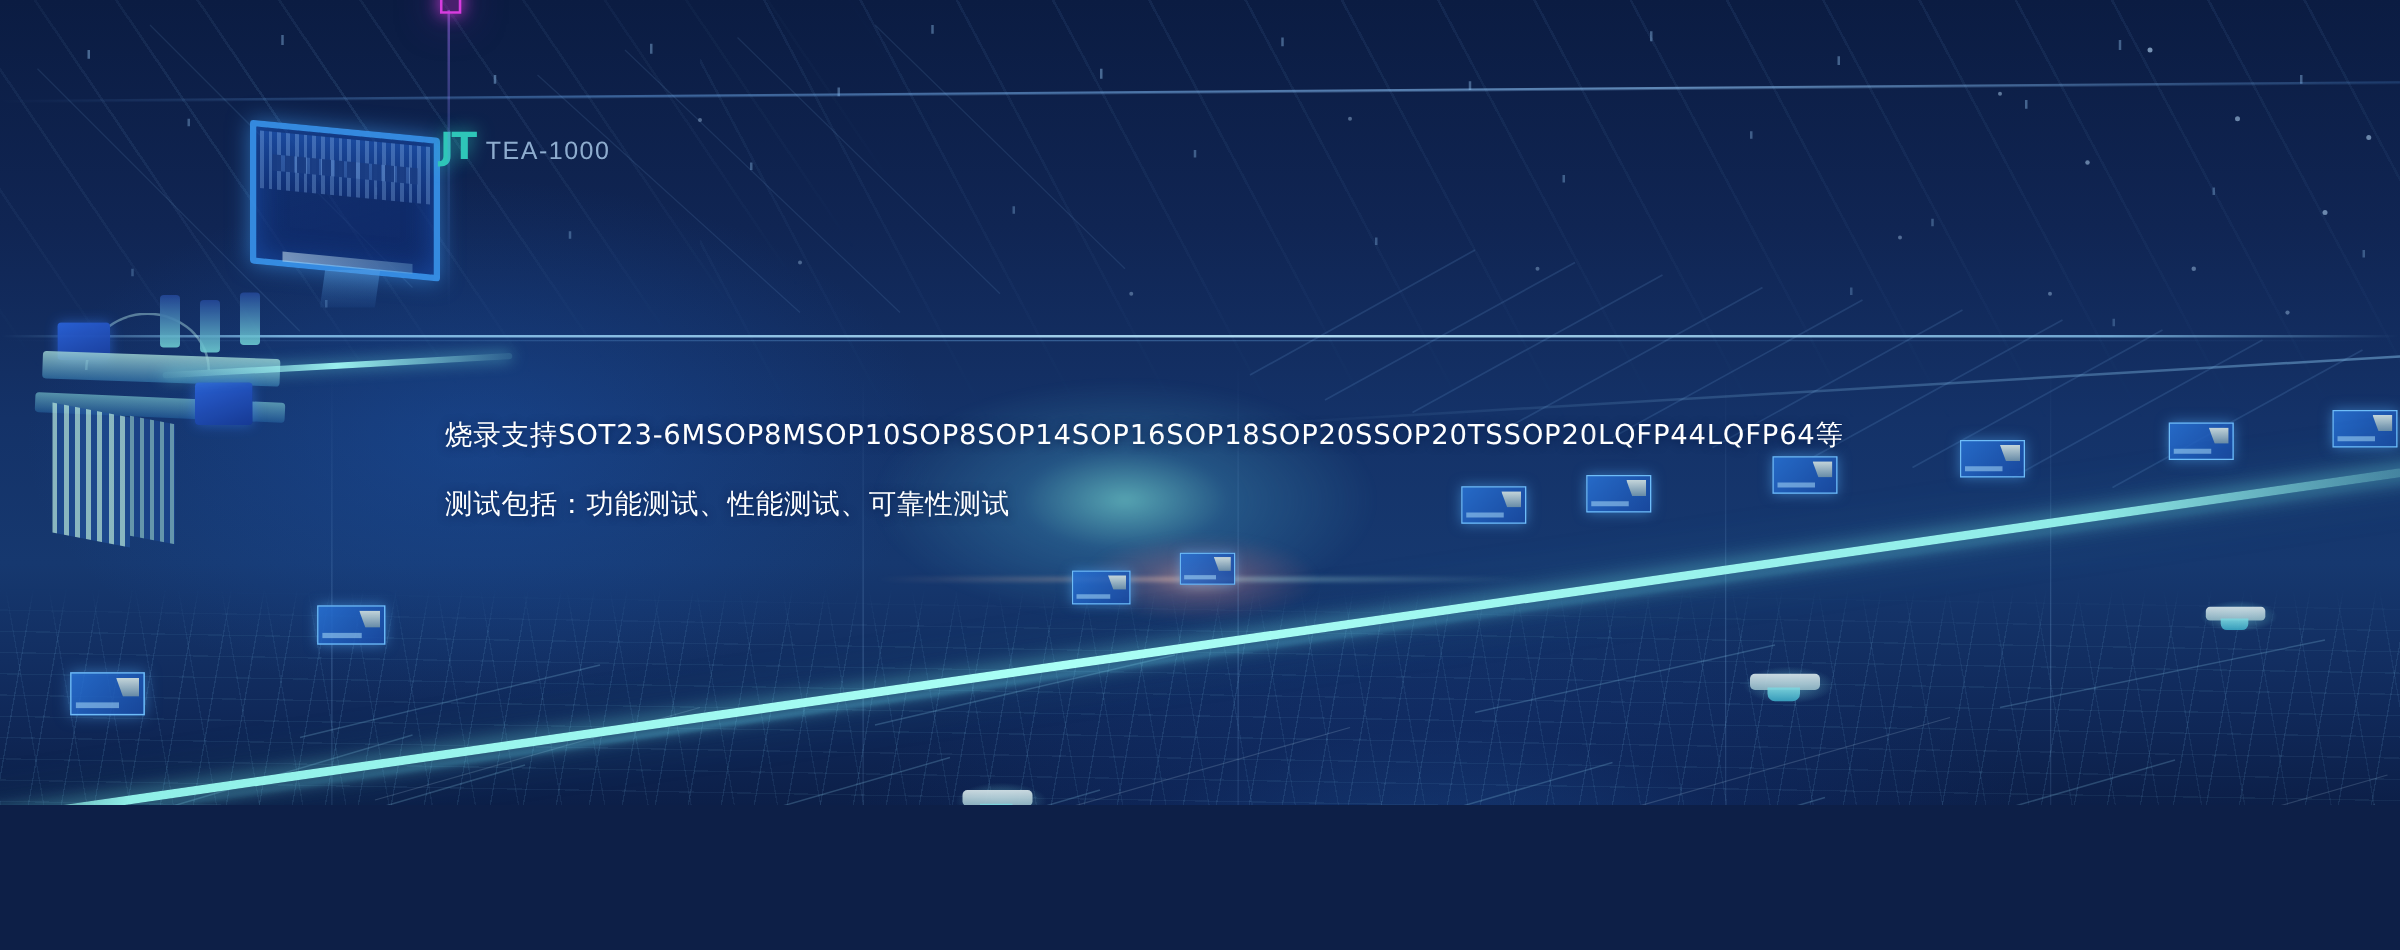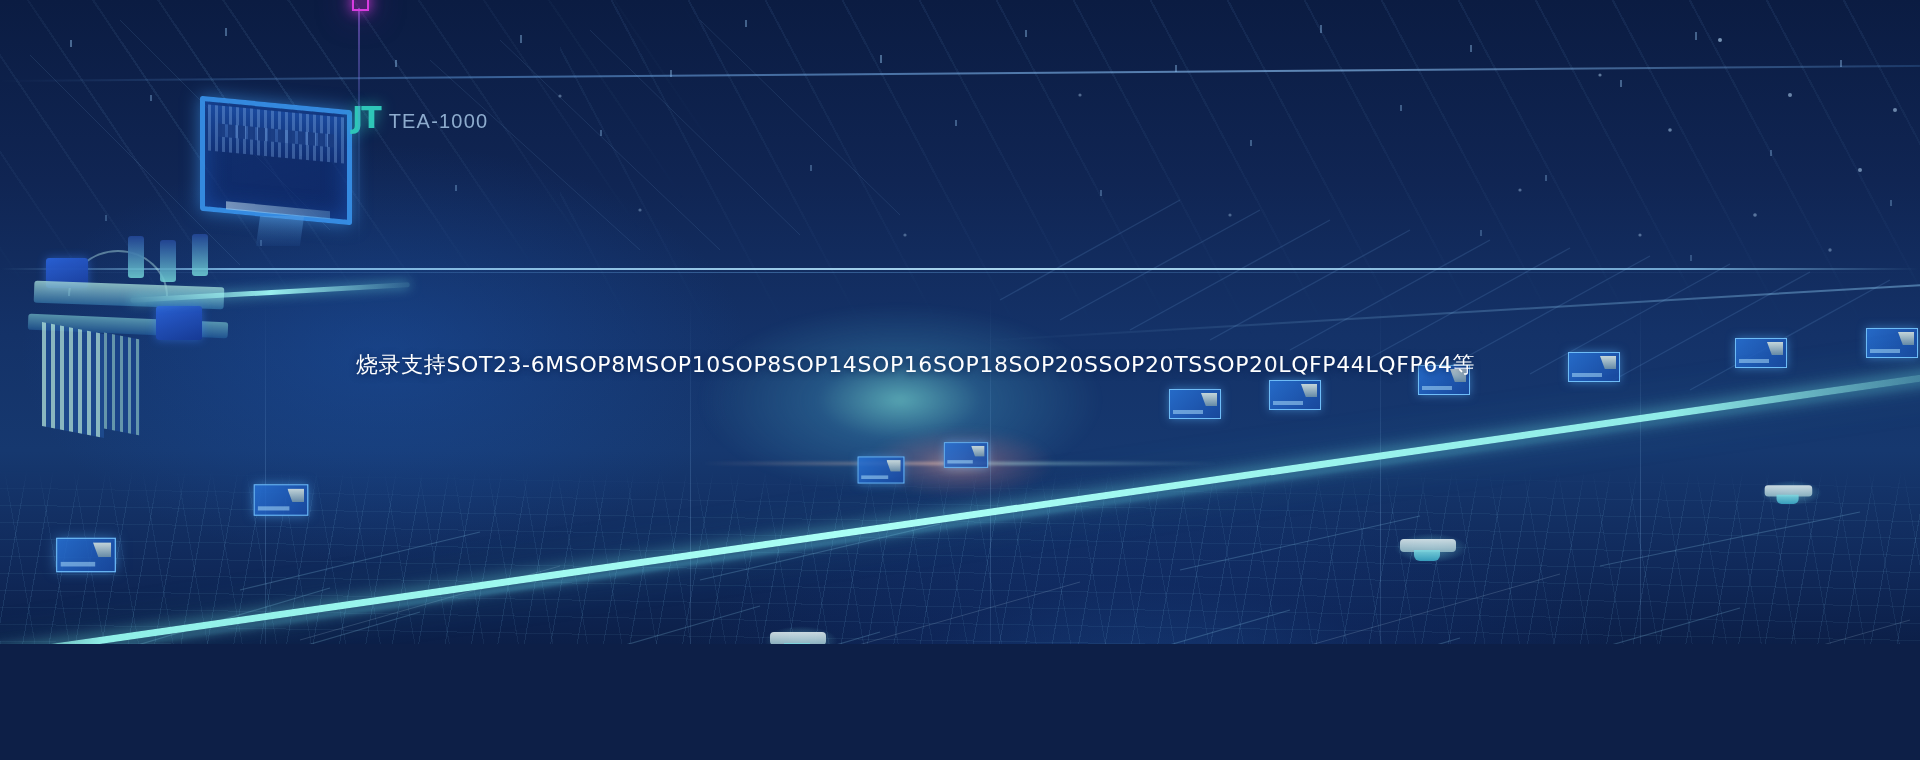--- a/index.html
+++ b/index.html
@@ -185,21 +185,21 @@
   .pillar { position:absolute; width:1px; background:linear-gradient(180deg, rgba(150,205,255,0), rgba(150,205,255,.22), rgba(150,205,255,0)); }
 
   
   .content { position:absolute; left:356px; top:300px; width:1300px; }
   .title {
     font-family:"DejaVu Sans", sans-serif;
     font-size:59px; font-weight:bold; color:#ffffff; letter-spacing:2px;
     line-height:1.12; white-space:nowrap;
     text-shadow:0 0 26px rgba(120,195,255,.55), 0 2px 10px rgba(0,20,60,.75);
   }
-  .sublist { margin-top:44px; white-space:nowrap; display:flex; align-items:center; }
+  .sublist { margin-top:28px; white-space:nowrap; display:flex; align-items:center; }
   .sub {
     font-family:"DejaVu Sans", sans-serif;
     font-size:22px; color:#ffffff; letter-spacing:.6px; line-height:1.95;
     text-shadow:0 1px 7px rgba(0,25,70,.85);
     white-space:nowrap;
   }
   .line2, .line3 { margin-top:12px; }
 </style>
 </head>
 <body>
@@ -393,16 +393,19 @@
       <span class="sub pkg">SOP14</span>
       <span class="sub pkg">SOP16</span>
       <span class="sub pkg">SOP18</span>
       <span class="sub pkg">SOP20</span>
       <span class="sub pkg">SSOP20</span>
       <span class="sub pkg">TSSOP20</span>
       <span class="sub pkg">LQFP44</span>
       <span class="sub pkg">LQFP64等</span>
     </div>
 
+    <div class="line2">
+      <span class="sub">测试包括：功能测试、性能测试、可靠性测试</span>
+    </div>
 
   </div>
 
 </div>
 
 </body></html>

